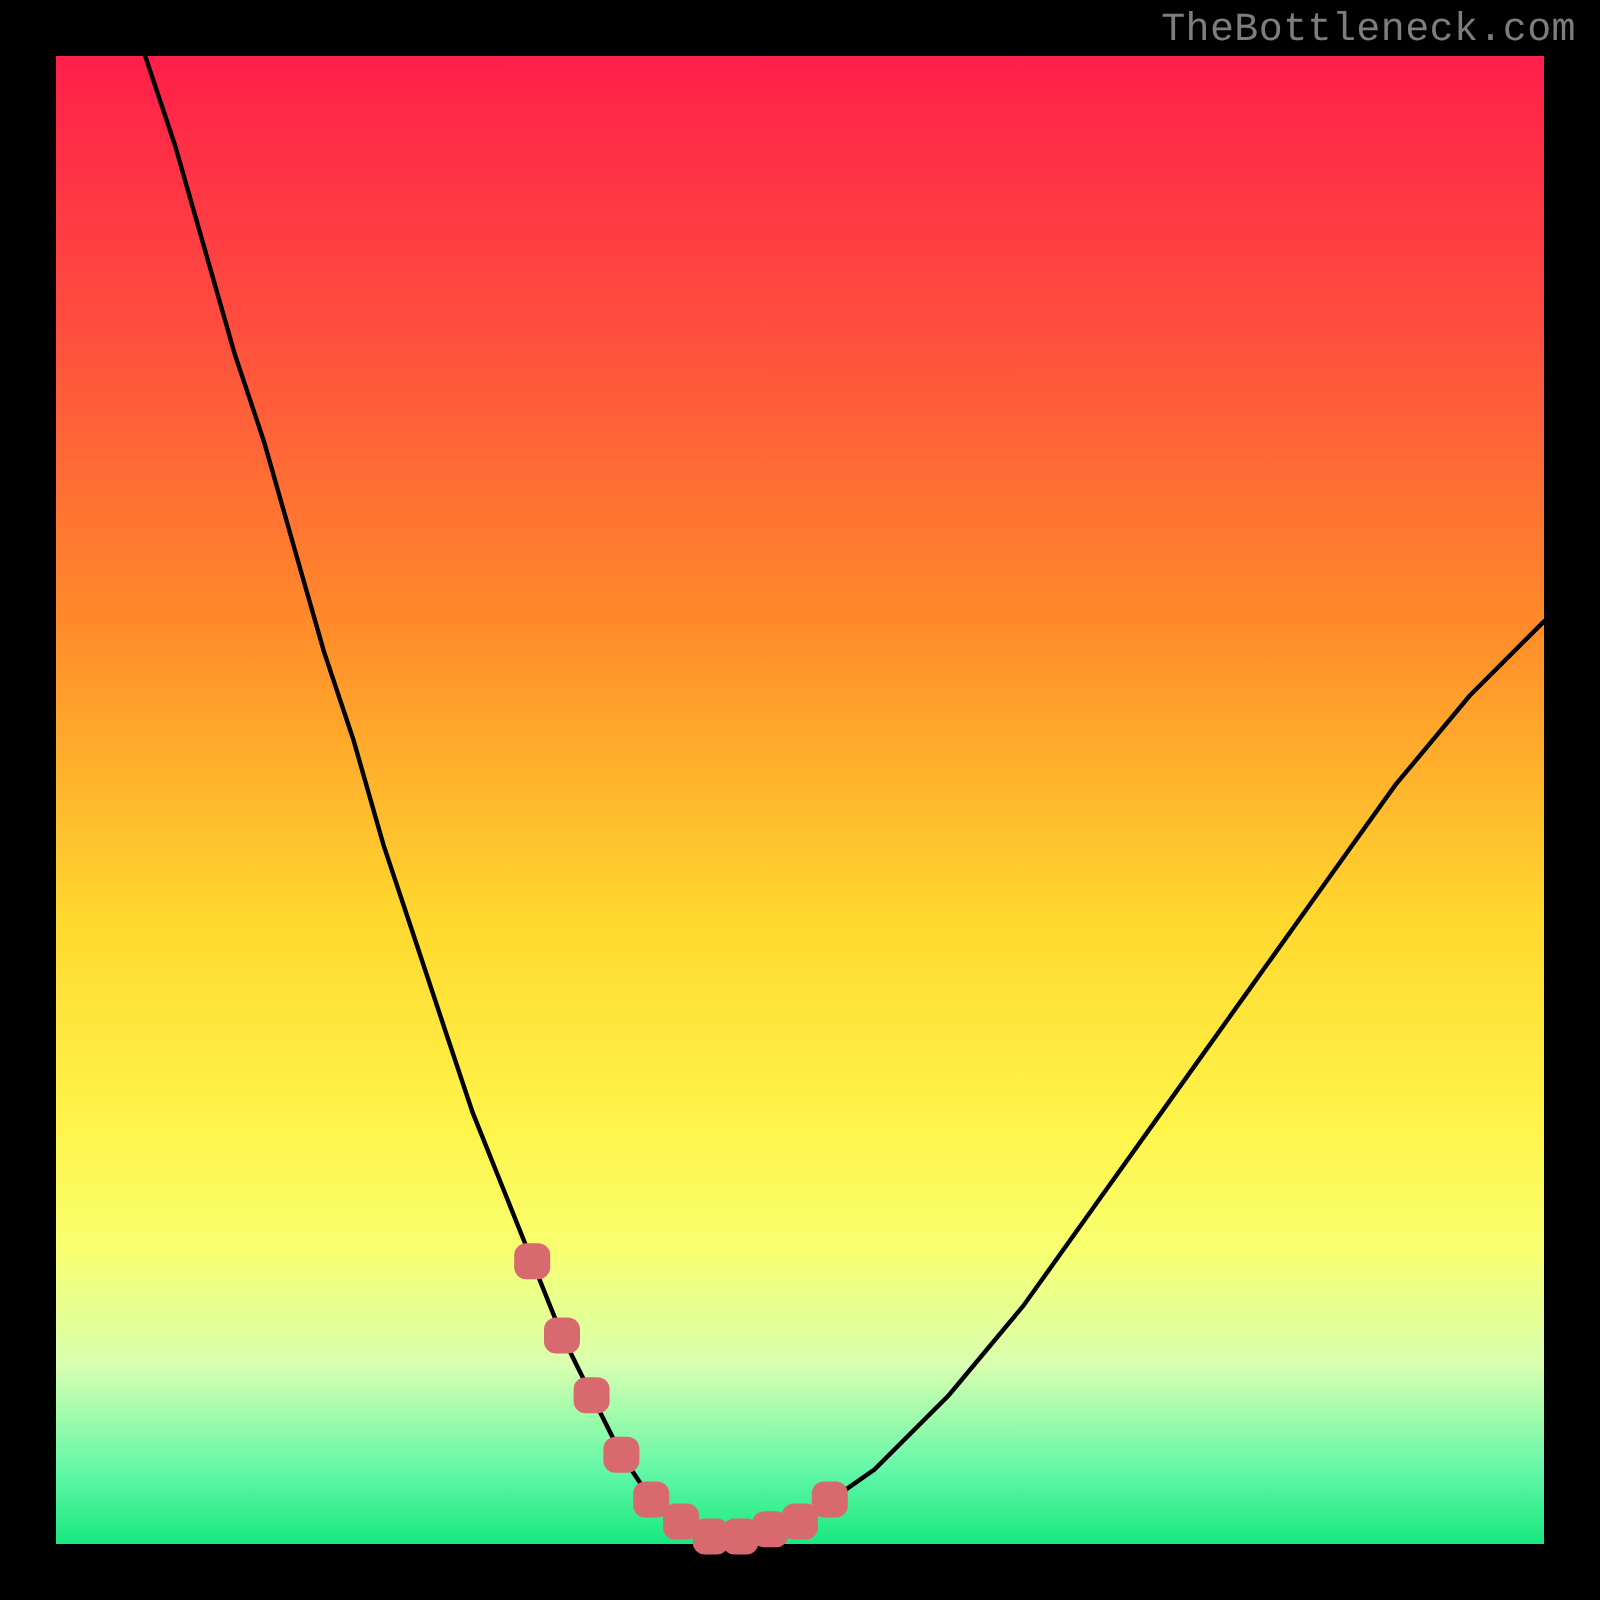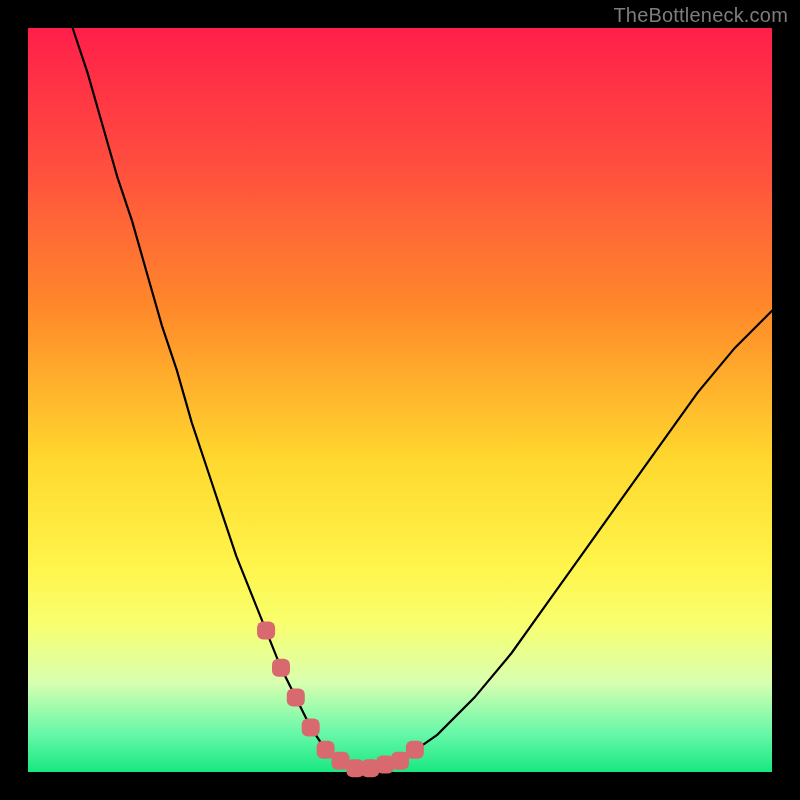--- a/index.html
+++ b/index.html
@@ -30,20 +30,21 @@
   }
   .watermark {
     position: absolute;
     top: 4px;
     right: 12px;
     color: #7d7d7d;
     font-size: 20px;
     font-weight: 500;
     letter-spacing: 0.2px;
     user-select: none;
+    font-family: Liberation Mono, monospace;
   }
   svg.plot {
     position: absolute;
     left: 0;
     top: 0;
     width: 744px;
     height: 744px;
     overflow: visible;
   }
 </style>

